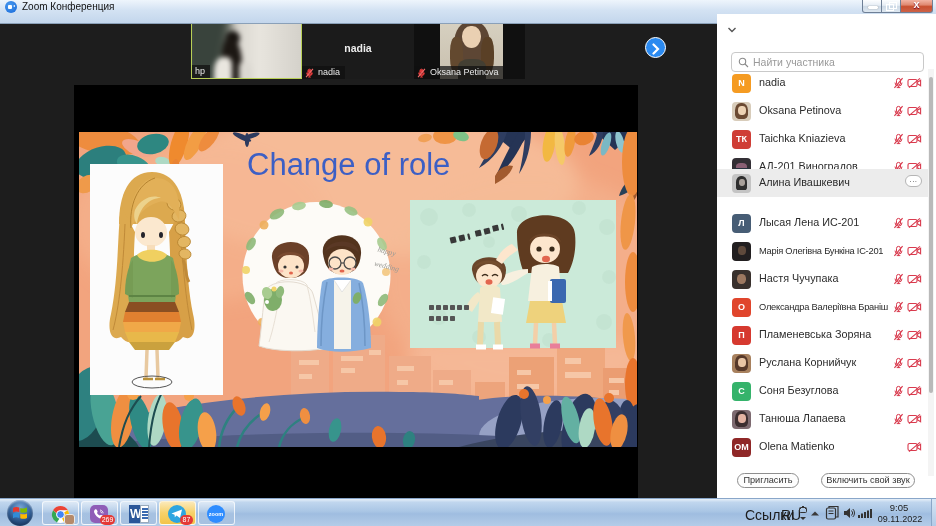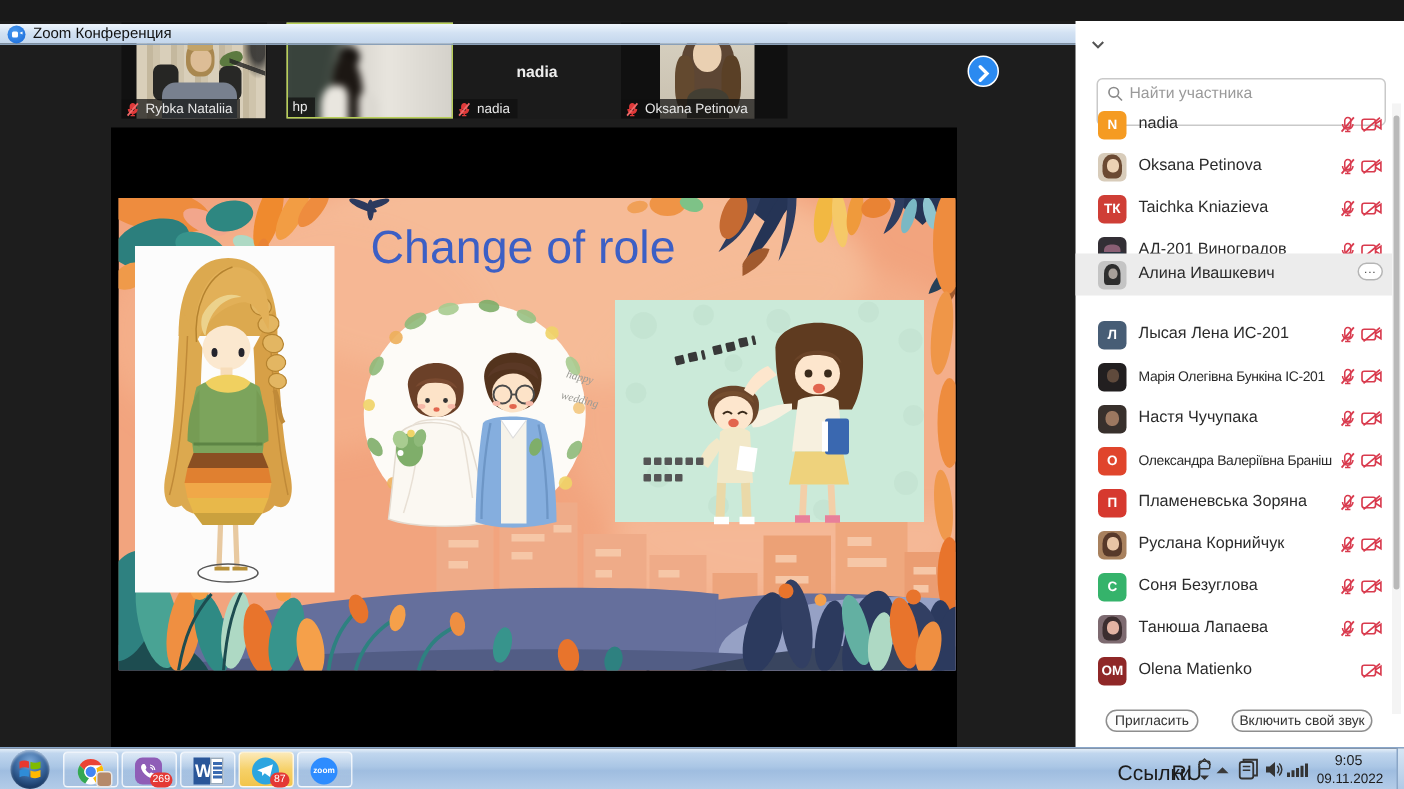--- a/index.html
+++ b/index.html
@@ -1,21 +1,21 @@
 <!DOCTYPE html>
 <html><head>
 <meta charset="utf-8">
 <style>
 * { margin:0; padding:0; box-sizing:border-box; }
 html,body { width:936px; height:526px; overflow:hidden; background:#191919; font-family:"Liberation Sans", sans-serif; }
 #stage { position:relative; width:936px; height:526px; }
 .abs { position:absolute; }
 
 
-#titlebar { left:0; top:16px; width:936px; height:14px;
+#titlebar { left:0; top:0; width:936px; height:24px;
   background:linear-gradient(#eef5fc 0%, #d3e2f3 45%, #c3d6ec 100%);
   border-bottom:1px solid #8aa0b8; }
 #titlebar .zicon { left:5px; top:1px; width:12px; height:12px; border-radius:50%;
   background:radial-gradient(circle at 40% 35%, #4a9bf0, #1566d8); }
 #titlebar .zicon:after { content:""; position:absolute; left:2.5px; top:4px; width:4.5px; height:3.5px; background:#fff; border-radius:1px; }
 #titlebar .zicon:before { content:""; position:absolute; left:7.5px; top:4.2px; width:0; height:0; border-right:2.5px solid #fff; border-top:1.7px solid transparent; border-bottom:1.7px solid transparent; }
 #titlebar .ttext { left:22px; top:1px; font-size:10px; color:#111; }
 .winbtn { top:0; height:13px; border:1px solid #6e7f96; border-top:none; 
   background:linear-gradient(#fdfeff 0%, #e6edf5 45%, #cdd9e6 50%, #dde7f0 100%); }
 #btnmin { left:862px; width:20px; border-bottom-left-radius:3px; }
@@ -33,21 +33,21 @@
 
 .tile { top:1px; height:64px; background:#111; overflow:hidden; }
 .vlabel { position:absolute; left:0; bottom:0; background:rgba(15,15,15,0.72); color:#e8e8e8;
   font-size:9px; line-height:13px; padding:0 5px 0 3px; white-space:nowrap; display:flex; align-items:center; }
 .micx { display:inline-block; width:9px; height:10px; margin-right:4px; position:relative; }
 
 
 #panel { left:717px; top:14px; width:219px; height:484px; background:#fff; }
 #panel .chev { left:10px; top:11px; width:10px; height:10px; }
 #panel .ptitle { left:0; top:10px; width:219px; text-align:center; font-size:11.5px; font-weight:bold; color:#222; }
-#search { left:14px; top:38px; width:193px; height:32px; border:1px solid #c9c9c9; border-radius:4px; background:#fff;padding-left:22px; }
+#search { left:14px; top:38px; width:193px; height:20px; border:1px solid #c9c9c9; border-radius:4px; background:#fff;padding-left:22px; }
 #search .mag { position:absolute; left:6px; top:4px; width:11px; height:11px; }
 #search .ph { position:absolute; left:21px; top:3px; font-size:10.5px; color:#9a9a9a; }
 .prow { left:0; width:212px; height:28px; }
 .prow .av { position:absolute; left:15px; top:4.5px; width:19px; height:19px; border-radius:4px; color:#fff;
   font-size:9px; font-weight:bold; text-align:center; line-height:19px; overflow:hidden; }
 .prow .nm { position:absolute; left:42px; top:7px; font-size:10.8px; color:#2b2b2b; white-space:nowrap; }
 .prow svg.ic { position:absolute; top:8px; }
 .prow .icm { left:176px; }
 .prow .icv { left:190px; }
 
@@ -392,40 +392,20 @@
               <rect x="357" y="184" width="5" height="5" rx="0.7"></rect>
       <rect x="364" y="184" width="5" height="5" rx="0.7"></rect>
               <rect x="371" y="184" width="5" height="5" rx="0.7"></rect>
     </g>
   </g>
 
   <text x="168" y="43" font-size="31" fill="#3c5fc5" font-family="Liberation Sans, sans-serif">Change of role</text>
 </svg>
     </div>
 
-    <div class="tile abs" style="left:81px; width:97px;">
-      <div class="abs" style="left:10px; top:2px; width:86px; height:62px; overflow:hidden;
-        background:repeating-linear-gradient(90deg,#d9cfba 0 7px,#c4b89e 7px 11px,#cfc4ac 11px 16px);">
-        <div class="abs" style="left:0; top:0; width:86px; height:10px; background:#e6dfcd;"></div>
-        <div class="abs" style="left:55px; top:18px; width:16px; height:9px; background:#5c7a40; border-radius:50% 50% 40% 60%; transform:rotate(-25deg);"></div>
-        <div class="abs" style="left:62px; top:10px; width:24px; height:42px;
-           background:radial-gradient(ellipse at 80% 10%, rgba(40,40,40,0.85) 0 18%, transparent 40%),
-                      linear-gradient(200deg, transparent 40%, rgba(35,35,35,0.8) 41% 46%, transparent 47%);"></div>
-        <div class="abs" style="left:11px; top:26px; width:17px; height:24px; background:#262624; border-radius:5px;"></div>
-        <div class="abs" style="left:55px; top:27px; width:15px; height:23px; background:#282826; border-radius:5px;"></div>
-        <div class="abs" style="left:17px; top:38px; width:50px; height:26px; background:#78808e; border-radius:9px 9px 0 0;"></div>
-        <div class="abs" style="left:33px; top:10px; width:19px; height:24px; background:#a98850; border-radius:45% 45% 40% 40%;"></div>
-        <div class="abs" style="left:35.5px; top:16px; width:14px; height:15px; background:#ddbd96; border-radius:42% 42% 55% 55%;"></div>
-        <div class="abs" style="left:34px; top:9px; width:17px; height:8px; background:#c2a368; border-radius:50% 50% 30% 30%;"></div>
-      </div>
-      <div class="vlabel"><svg class="micx" viewBox="0 0 10 11">
-            <path d="M5 1.2 a1.8 1.8 0 0 1 1.8 1.8 v2.4 a1.8 1.8 0 0 1 -3.6 0 V3 A1.8 1.8 0 0 1 5 1.2 M1.8 5.2 a3.2 3.2 0 0 0 6.4 0 M5 8.4 V10 M3.4 10 h3.2" stroke="#e03a3a" stroke-width="1" fill="#e03a3a"></path>
-            <path d="M1.2 10 L8.8 1" stroke="#f06a6a" stroke-width="1.3"></path>
-          </svg>Rybka Nataliia</div>
-    </div>
 
     <div class="tile abs" style="left:191px; width:111px; border:1px solid #b8cf56; background:#8a8a85;">
       <div class="abs" style="left:-3px; top:-3px; width:117px; height:70px; filter:blur(2.5px);
         background:linear-gradient(100deg,#39433c 0 26%, #77797000 36%),
                    linear-gradient(90deg,#555a50 0 28%, #d9d6cf 42%, #e8e5de 60%, #d2cfc8 100%);">
         <div class="abs" style="left:37px; top:18px; width:14px; height:14px; background:#16120f; border-radius:50%;"></div>
         <div class="abs" style="left:33px; top:24px; width:20px; height:46px; background:#1c1713; border-radius:40% 60% 0 0;"></div>
         <div class="abs" style="left:25px; top:44px; width:18px; height:26px; background:#e9e6df; border-radius:50% 30% 0 0;"></div>
         <div class="abs" style="left:50px; top:48px; width:14px; height:22px; background:#dcd9d2; border-radius:30% 60% 0 0;"></div>
       </div>

